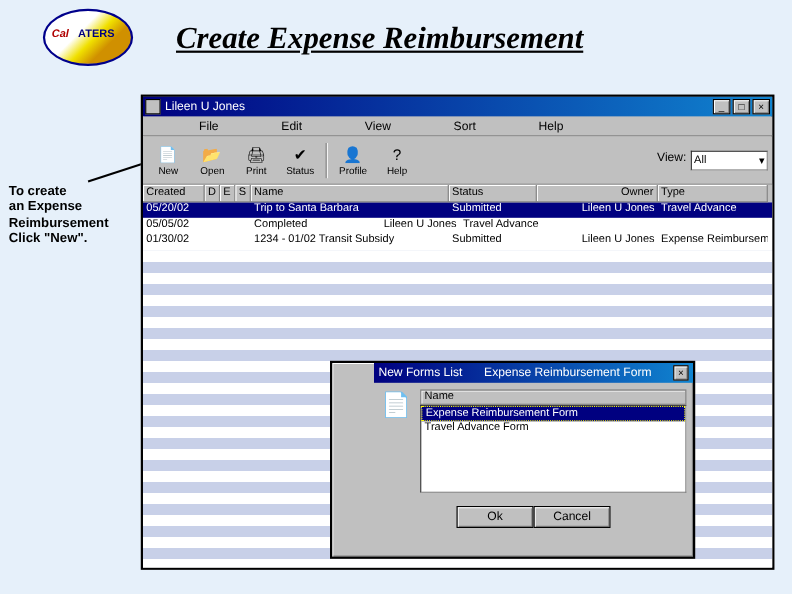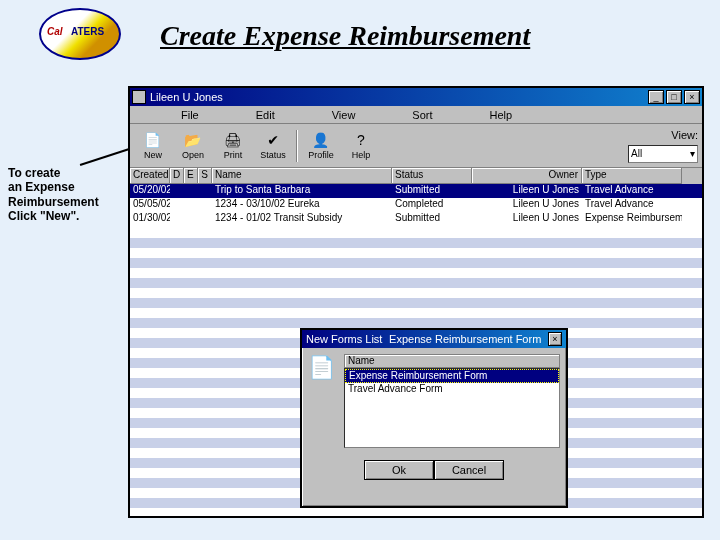--- a/index.html
+++ b/index.html
@@ -136,24 +136,23 @@
   .tool-sep {
     width: 2px;
     height: 32px;
     border-left: 1px solid #808080;
     border-right: 1px solid #fff;
     margin: 0 2px;
   }
   .view-label-wrap {
     margin-left: auto;
     display: flex;
-    align-items: flex-end;
+    align-items: flex-start;
     gap: 4px;
     font-size: 11px;
-    flex-direction: column;
   }
   .view-select {
     width: 70px;
     height: 18px;
     background: #fff;
     border: 1px inset #808080;
     font-size: 10px;
     padding: 0 2px;
     display: flex;
     align-items: center;
@@ -194,25 +193,26 @@
     background: repeating-linear-gradient(
       to bottom,
       #fff 0, #fff 10px,
       #c8d0e8 10px, #c8d0e8 20px
     );
   }
   .dialog {
     position: absolute;
     left: 170px;
     top: 160px;
-    width: 268px;
+    width: 332px;
     height: 180px;
     background: #c0c0c0;
     border: 2px solid #000;
     box-shadow: inset 1px 1px 0 #fff, inset -1px -1px 0 #808080;
+    padding-left: 38px;
   }
   .dlg-title {
     height: 18px;
     background: linear-gradient(90deg, #000080, #1084d0);
     color: #fff;
     display: flex;
     align-items: center;
     padding: 0 4px;
     font-size: 11px;
     justify-content: space-between;
@@ -270,21 +270,21 @@
     font-size: 12px;
     font-weight: bold;
     color: #000;
     line-height: 1.2;
   }
   .ann-line {
     position: absolute;
     background: #000;
     transform-origin: left center;
   }
-  .c-created { width: 40px; }
+  .c-created { width: 56px; }
   .c-d { width: 14px; }
   .c-e { width: 14px; }
   .c-s { width: 14px; text-align: center; }
   .c-name { width: 180px; }
   .c-status { width: 80px; }
   .c-owner { width: 110px; text-align: right; }
   .c-type { width: 100px; }
 </style>
 </head>
 <body>
@@ -387,21 +387,20 @@
         <div class="cell c-name">Trip to Santa Barbara</div>
         <div class="cell c-status">Submitted</div>
         <div class="cell c-owner">Lileen U Jones</div>
         <div class="cell c-type">Travel Advance</div>
       </div>
       <div class="row">
         <div class="cell c-created">05/05/02</div>
         <div class="cell c-d"></div>
         <div class="cell c-e"></div>
         <div class="cell c-s"></div>
-        <div class="cell c-name">1234 - 03/10/02 Eureka</div>
         <div class="cell c-status">Completed</div>
         <div class="cell c-owner">Lileen U Jones</div>
         <div class="cell c-type">Travel Advance</div>
       </div>
       <div class="row">
         <div class="cell c-created">01/30/02</div>
         <div class="cell c-d"></div>
         <div class="cell c-e"></div>
         <div class="cell c-s"></div>
         <div class="cell c-name">1234 - 01/02 Transit Subsidy</div>

